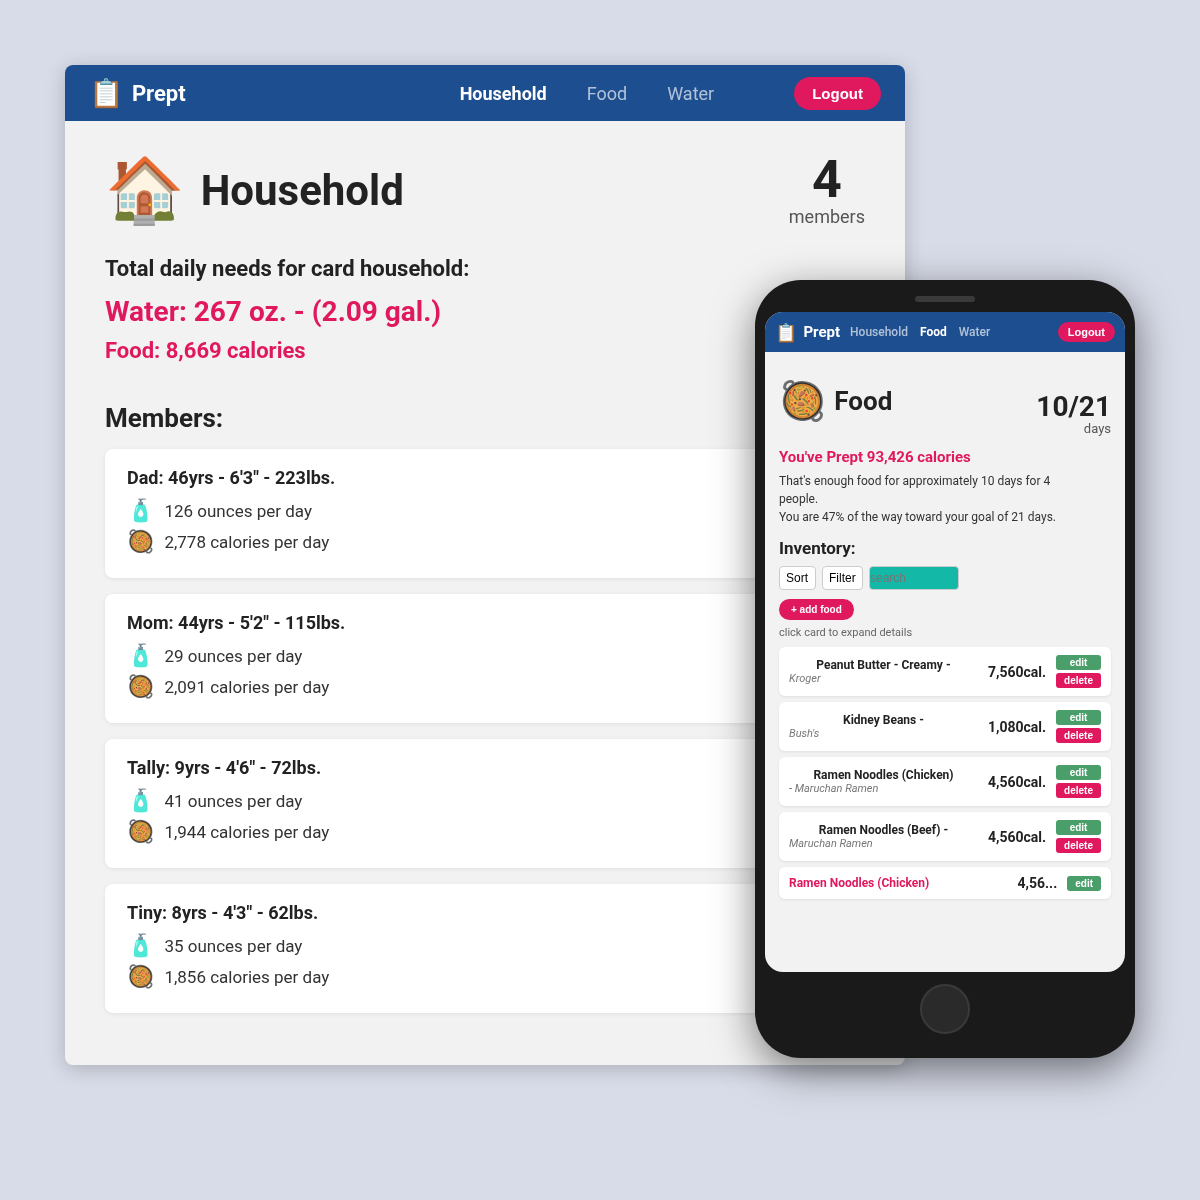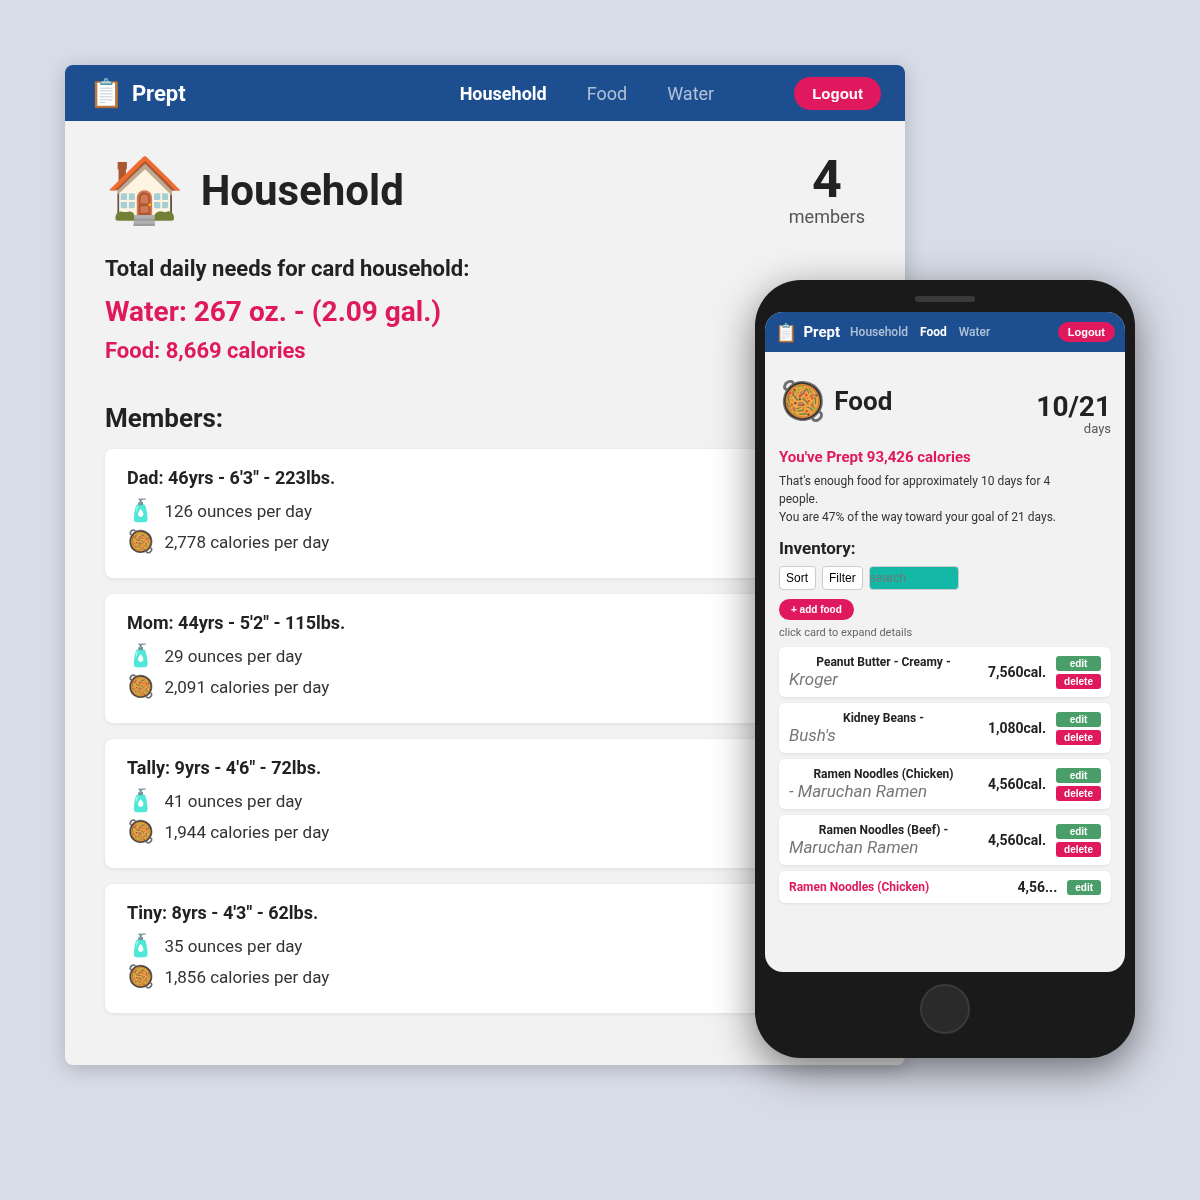--- a/index.html
+++ b/index.html
@@ -384,21 +384,21 @@
     }
 
     .food-card-name {
       font-size: 12px;
       font-weight: 700;
       color: #222;
       text-align: center;
     }
 
     .food-card-brand {
-      font-size: 17px;
+      font-size: 11px;
       color: #777;
       font-style: italic;
     }
 
     .food-card-cal {
       font-size: 14px;
       font-weight: 700;
       color: #222;
       margin: 0 10px;
       white-space: nowrap;

